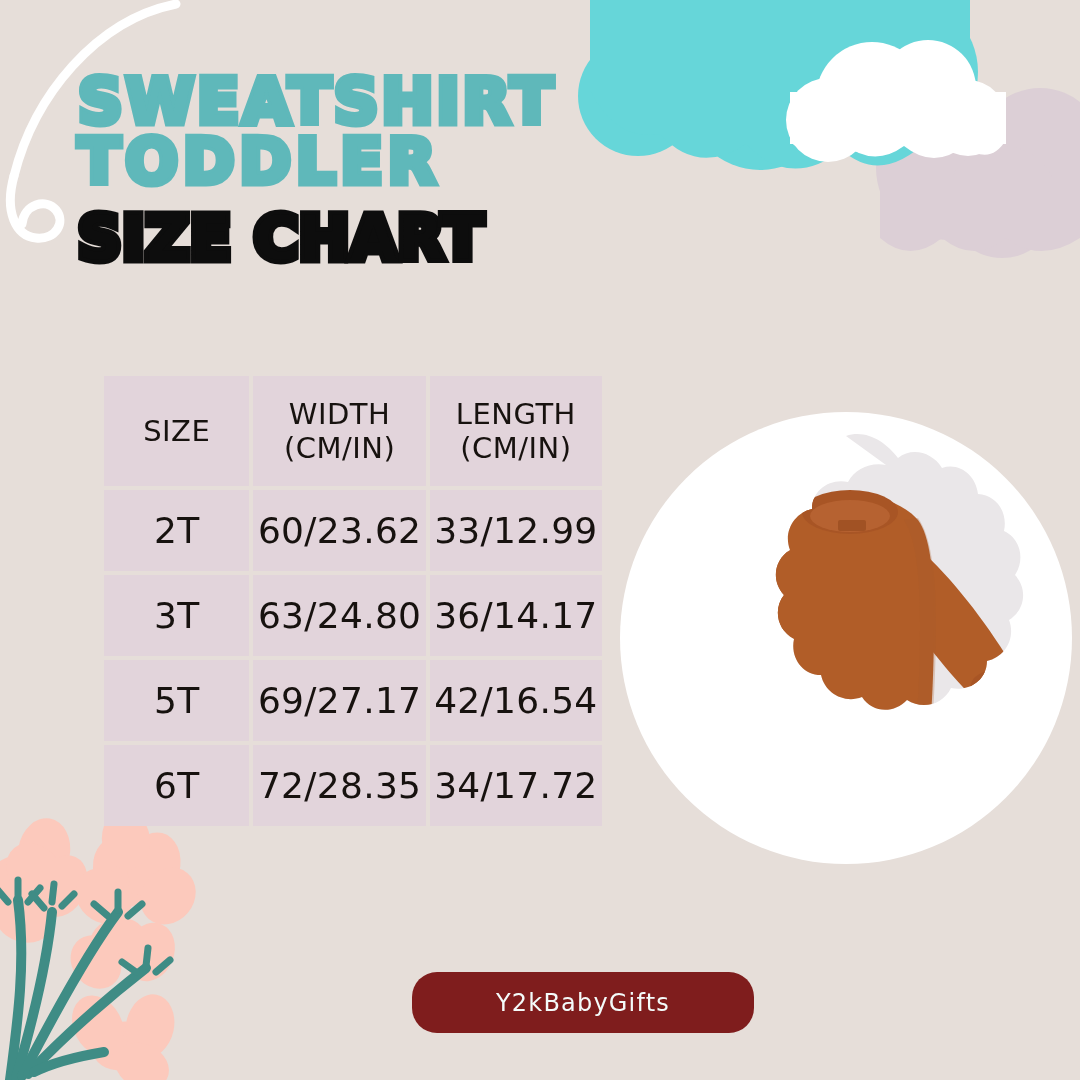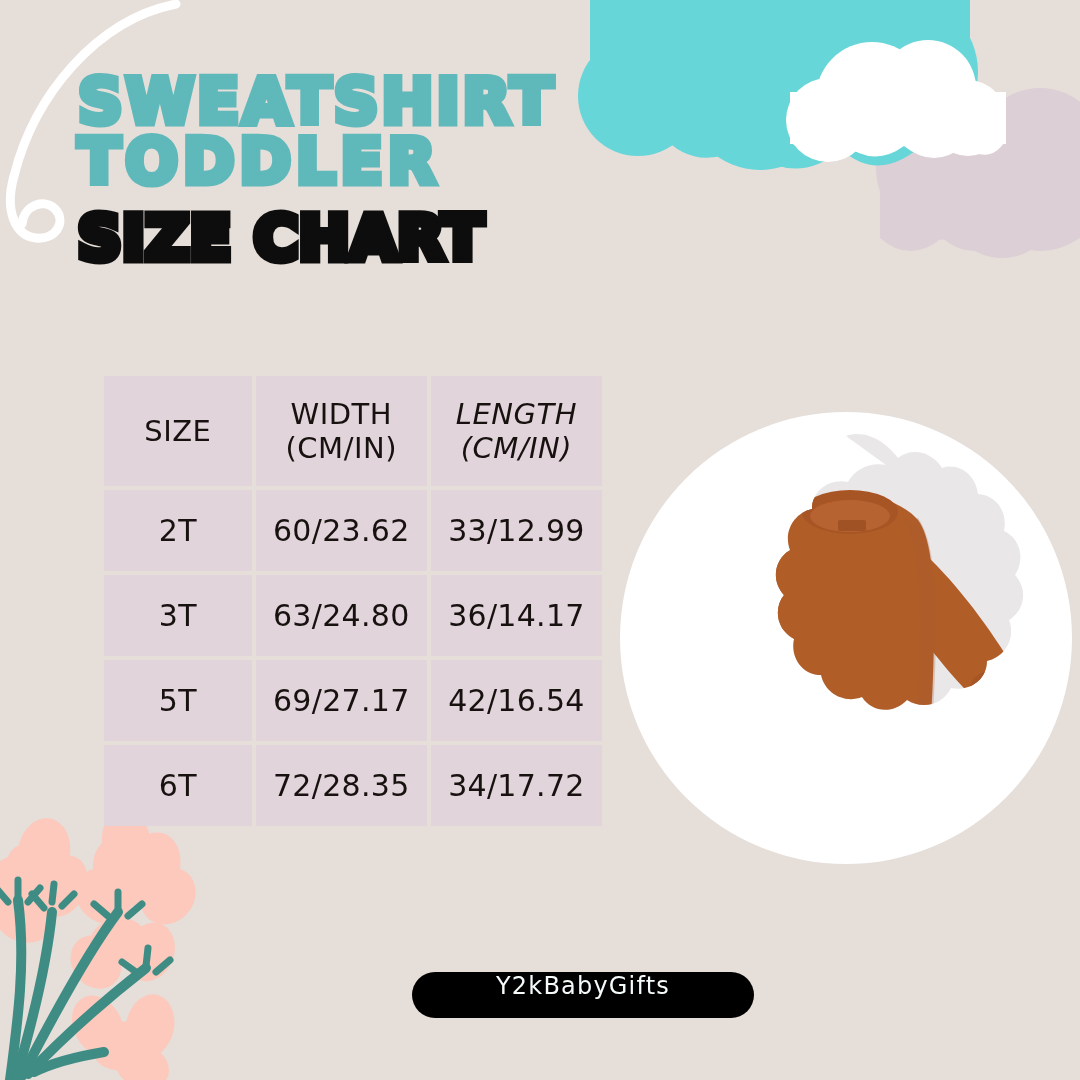--- a/index.html
+++ b/index.html
@@ -73,40 +73,40 @@
     border:none;
   }
   .size-table thead th {
     height:110px;
     font-size:29px;
     line-height:1.18em;
     letter-spacing:0.5px;
   }
   .size-table .col-size { width:152px; }
   .size-table .col-w { width:173px; }
-  .size-table .col-l { width:173px;font-style:italic; }
-  .size-table tbody td { font-size:30px; letter-spacing:0.3px; }
+  .size-table .col-l { width:173px; }
+  .size-table tbody td { font-size:36px; letter-spacing:0.3px; }
 
   
   .product-wrap {
     position:absolute;
     left:620px; top:412px;
     width:452px; height:452px;
     z-index:5;
   }
   .product-svg { position:absolute; left:0; top:0; width:452px; height:452px; }
 
   
   .badge {
     position:absolute;
     left:412px; top:972px;
-    width:342px; height:46px;
-    background:#000000;
+    width:342px; height:61px;
+    background:#7f1d1d;
     border-radius:25px;
-    display:flex; justify-content:center;
+    display:flex; align-items:center; justify-content:center;
     z-index:8;
   }
   .badge-text {
     font-family:"DejaVu Sans", sans-serif;
     color:#f4fbfa;
     font-size:24px;
     letter-spacing:1.2px;
     font-weight:400;
   }
 </style>

